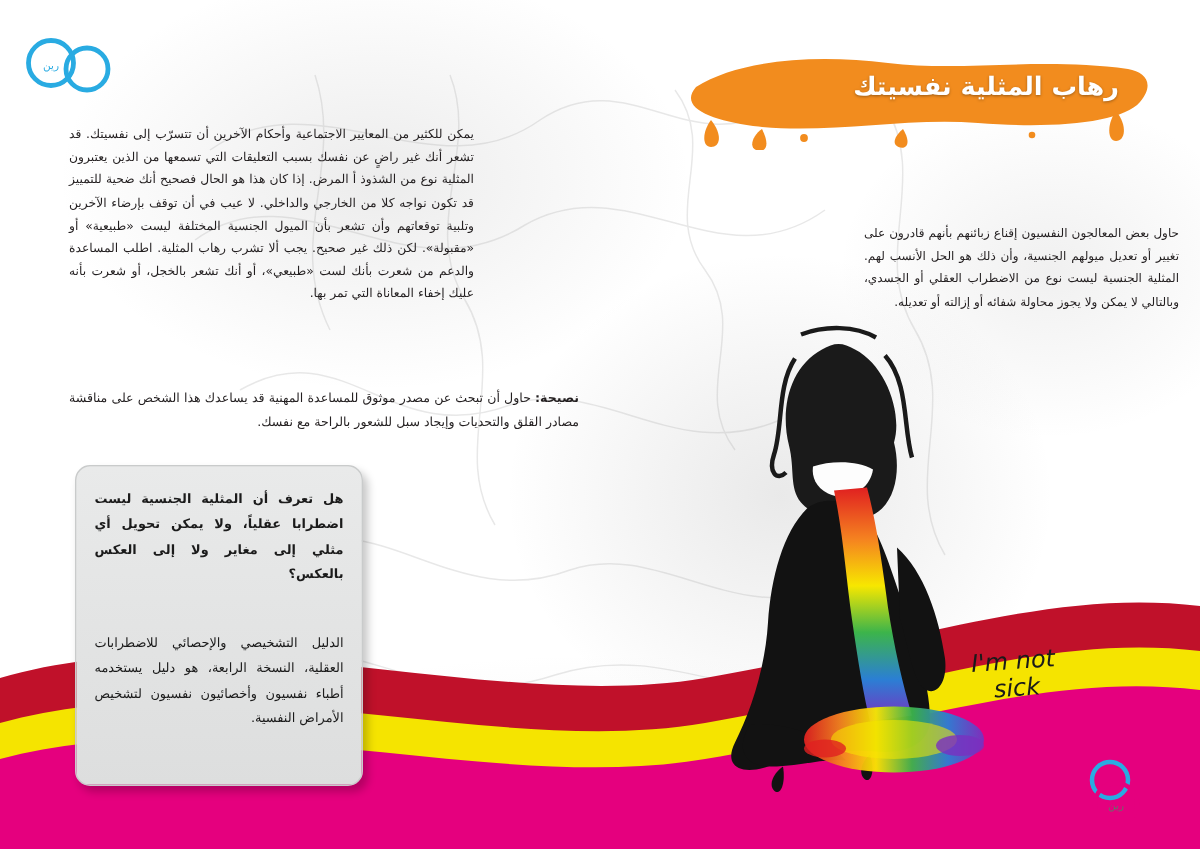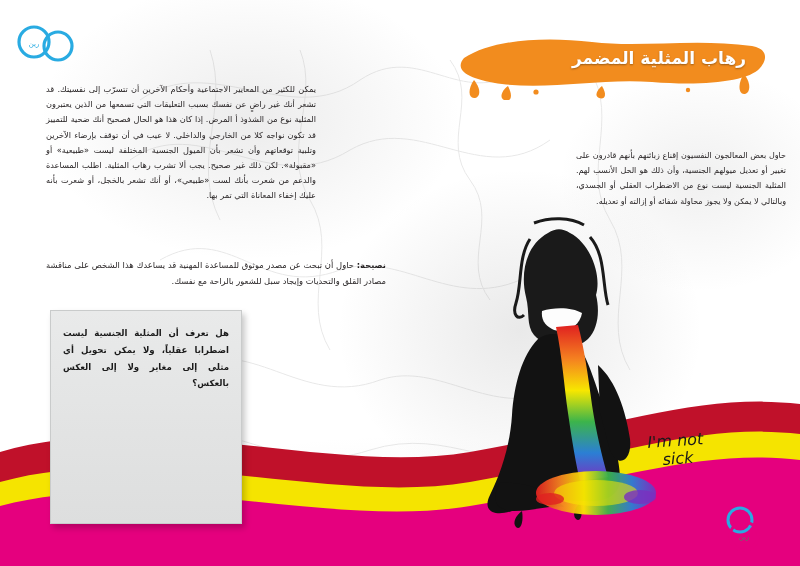--- a/index.html
+++ b/index.html
@@ -54,21 +54,21 @@
   #para-right{left:566px;top:148px;width:210px;font-size:8px;line-height:1.9;}
   #para-advice{left:36px;top:258px;width:340px;font-size:8.4px;line-height:1.9;}
   .advice-label{font-weight:bold;}
 
   
   .quote-box{
     position:absolute;left:50px;top:310px;width:190px;height:212px;
     background:linear-gradient(180deg,#e9eaea 0%, #dddede 100%);
     border:1px solid #c9cbcb;
     box-shadow:3px 4px 6px rgba(0,0,0,.22);
-    border-radius:0;
+    border-radius:10px;
   }
   .quote-q{
     position:absolute;left:12px;top:14px;width:166px;
     direction:rtl;text-align:justify;font-size:8.6px;line-height:1.95;
     color:#1b1b1b;font-weight:bold;
   }
   .quote-a{
     position:absolute;left:12px;top:110px;width:166px;
     direction:rtl;text-align:justify;font-size:8.6px;line-height:1.95;
     color:#1b1b1b;
@@ -130,31 +130,32 @@
     <svg width="320" height="72" viewBox="0 0 320 72">
       <path d="M12,30 C40,12 90,8 140,14 C190,20 240,10 300,18 C312,20 318,28 308,40
                C296,54 250,58 200,54 C150,50 100,62 50,56 C22,52 0,44 12,30 Z" fill="#f28c1e"></path>
       <path d="M22,52 C30,62 28,70 22,70 C16,70 16,60 22,52 Z" fill="#f28c1e"></path>
       <path d="M56,58 C62,70 58,74 52,72 C47,70 50,62 56,58 Z" fill="#f28c1e"></path>
       <path d="M292,46 C300,56 298,66 292,66 C286,66 286,54 292,46 Z" fill="#f28c1e"></path>
       <path d="M150,58 C156,68 152,72 147,70 C142,68 145,62 150,58 Z" fill="#f28c1e"></path>
       <circle cx="84" cy="64" r="2.6" fill="#f28c1e"></circle>
       <circle cx="236" cy="62" r="2.2" fill="#f28c1e"></circle>
     </svg>
-    <div class="title-text">رهاب المثلية المضمر</div>
+    <div class="title-text">رهاب المثلية نفسيتك</div>
   </div>
 
   <div class="para rtl" id="para-main">يمكن للكثير من المعايير الاجتماعية وأحكام الآخرين أن تتسرّب إلى نفسيتك. قد تشعر أنك غير راضٍ عن نفسك بسبب التعليقات التي تسمعها من الذين يعتبرون المثلية نوع من الشذوذ أ المرض. إذا كان هذا هو الحال فصحيح أنك ضحية للتمييز قد تكون نواجه كلا من الخارجي والداخلي. لا عيب في أن توقف بإرضاء الآخرين وتلبية توقعاتهم وأن تشعر بأن الميول الجنسية المختلفة ليست «طبيعية» أو «مقبولة». لكن ذلك غير صحيح. يجب ألا تشرب رهاب المثلية. اطلب المساعدة والدعم من شعرت بأنك لست «طبيعي»، أو أنك تشعر بالخجل، أو شعرت بأنه عليك إخفاء المعاناة التي تمر بها.</div>
 
   <div class="para rtl" id="para-advice"><span class="advice-label">نصيحة:</span><span> حاول أن تبحث عن مصدر موثوق للمساعدة المهنية قد يساعدك هذا الشخص على مناقشة مصادر القلق والتحديات وإيجاد سبل للشعور بالراحة مع نفسك.</span></div>
 
   <div class="para rtl" id="para-right">حاول بعض المعالجون النفسيون إقناع زبائنهم بأنهم قادرون على تغيير أو تعديل ميولهم الجنسية، وأن ذلك هو الحل الأنسب لهم. المثلية الجنسية ليست نوع من الاضطراب العقلي أو الجسدي، وبالتالي لا يمكن ولا يجوز محاولة شفائه أو إزالته أو تعديله.</div>
 
   <div class="quote-box">
     <div class="quote-q">هل تعرف أن المثلية الجنسية ليست اضطرابا عقلياً، ولا يمكن تحويل أي مثلي إلى مغاير ولا إلى العكس بالعكس؟</div>
+    <div class="quote-a">الدليل التشخيصي والإحصائي للاضطرابات العقلية، النسخة الرابعة، هو دليل يستخدمه أطباء نفسيون وأخصائيون نفسيون لتشخيص الأمراض النفسية.</div>
   </div>
 
   <svg class="illus" viewBox="0 0 300 320">
     <defs>
       <linearGradient id="rb" x1="0" y1="0" x2="0" y2="1">
         <stop offset="0%" stop-color="#e02020"></stop>
         <stop offset="22%" stop-color="#f58220"></stop>
         <stop offset="42%" stop-color="#f7e700"></stop>
         <stop offset="62%" stop-color="#3cb44b"></stop>
         <stop offset="82%" stop-color="#2b7fd4"></stop>

